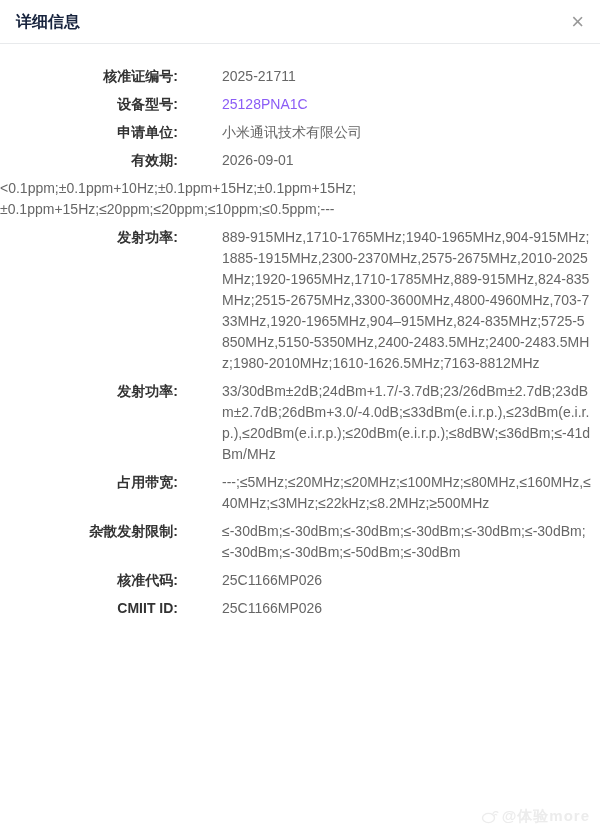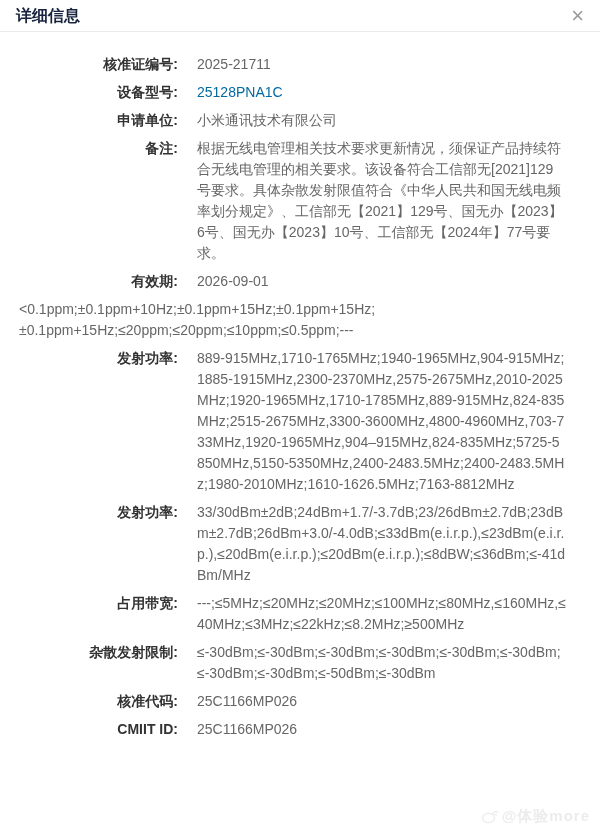--- a/index.html
+++ b/index.html
@@ -5,21 +5,21 @@
   * { margin: 0; padding: 0; box-sizing: border-box; }
   html, body {
     width: 600px; height: 832px;
     background: #ffffff;
     font-family: "Liberation Sans", "DejaVu Sans", sans-serif;
     overflow: hidden;
     position: relative;
   }
   .modal { width: 600px; height: 832px; background: #fff; position: relative; }
   .modal-header {
-    height: 32px;
+    height: 44px;
     padding: 0 16px;
     border-bottom: 1px solid #e8eaec;
     display: flex;
     align-items: center;
     justify-content: space-between;
   }
   .modal-title {
     font-size: 16px;
     font-weight: bold;
     color: #17233d;
@@ -36,35 +36,35 @@
     font-family: "Liberation Sans", sans-serif;
   }
   .detail-list {
     padding-top: 22px;
   }
   .row {
     display: flex;
     margin-bottom: 7px;
     font-size: 14px;
     line-height: 21px;
+    gap: 44px;
   }
   .label {
     width: 178px;
     flex-shrink: 0;
     text-align: right;
     font-weight: bold;
     color: #333;
   }
   .value {
-    margin-left: 19px;
     width: 370px;
     color: #666;
     word-break: break-all;
   }
-  .value.red { color: #0369a1; }
+  .value.red { color: #8b5cf6; }
   .watermark {
     position: absolute;
     right: 10px;
     bottom: 6px;
     display: flex;
     align-items: center;
     gap: 3px;
     color: #ececec;
     font-size: 15px;
     font-weight: bold;
@@ -88,24 +88,20 @@
         <div class="label">核准证编号:</div>
         <div class="value">2025-21711</div>
       </div>
       <div class="row">
         <div class="label">设备型号:</div>
         <div class="value red">25128PNA1C</div>
       </div>
       <div class="row">
         <div class="label">申请单位:</div>
         <div class="value">小米通讯技术有限公司</div>
-      </div>
-      <div class="row">
-        <div class="label">备注:</div>
-        <div class="value">根据无线电管理相关技术要求更新情况，须保证产品持续符合无线电管理的相关要求。该设备符合工信部无[2021]129号要求。具体杂散发射限值符合《中华人民共和国无线电频率划分规定》、工信部无【2021】129号、国无办【2023】6号、国无办【2023】10号、工信部无【2024年】77号要求。</div>
       </div>
       <div class="row">
         <div class="label">有效期:</div>
         <div class="value">2026-09-01</div>
       </div>
       <div class="row">
         <div class="value">&lt;0.1ppm;±0.1ppm+10Hz;±0.1ppm+15Hz;±0.1ppm+15Hz;±0.1ppm+15Hz;≤20ppm;≤20ppm;≤10ppm;≤0.5ppm;---</div>
       </div>
       <div class="row">
         <div class="label">发射功率:</div>

